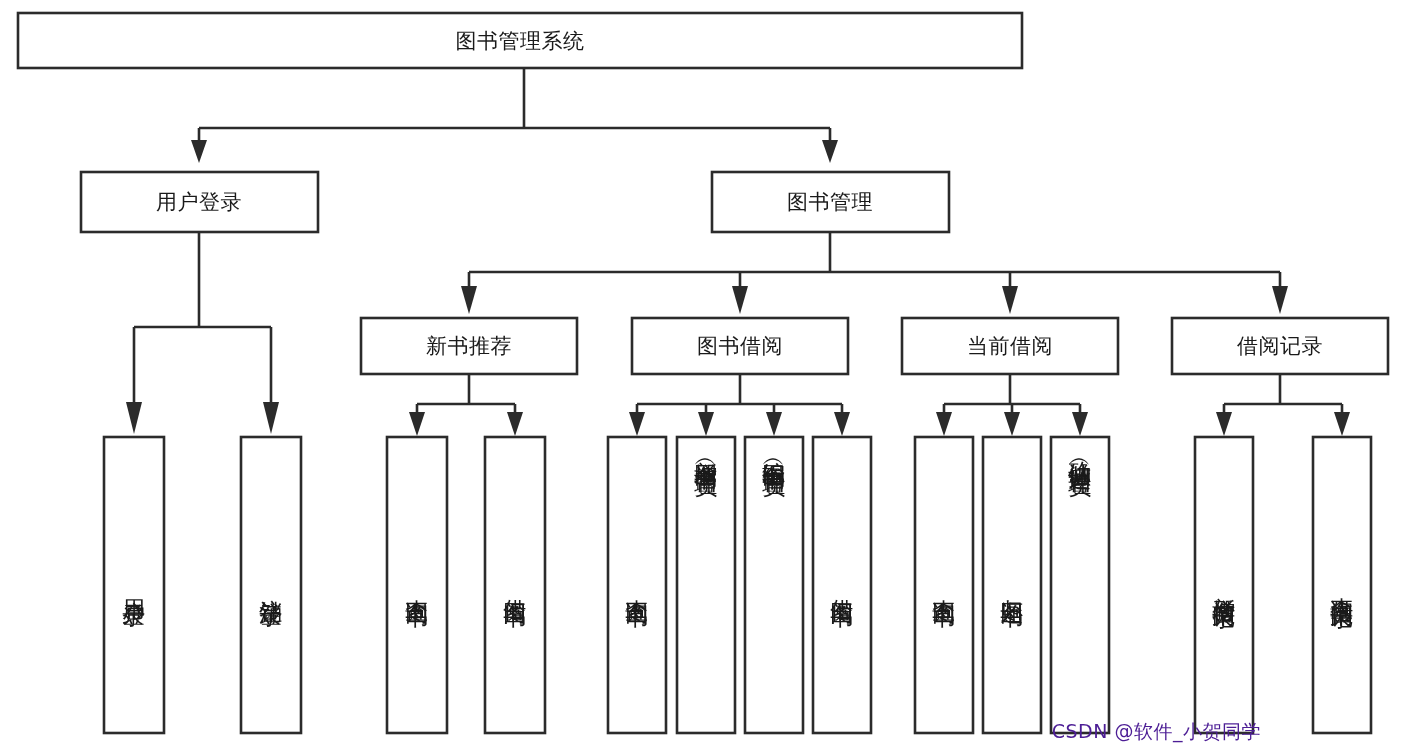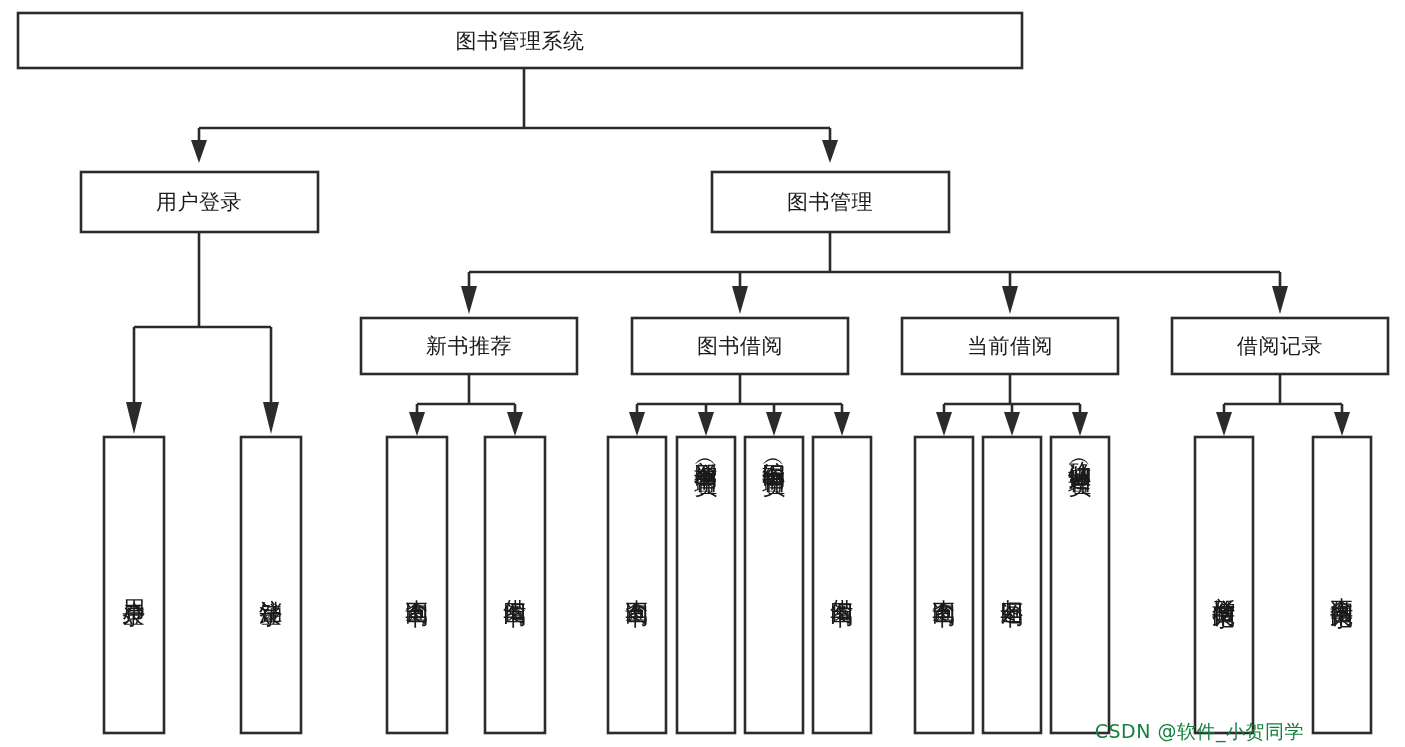--- a/index.html
+++ b/index.html
@@ -1,17 +1,17 @@
 <!DOCTYPE html>
 <html><head>
 <meta charset="utf-8">
 <style>
   html,body{margin:0;padding:0;background:#ffffff;}
   body{width:1405px;height:747px;font-family:"DejaVu Sans","Liberation Sans",sans-serif;overflow:hidden;}
-  #diagram-root{position:relative;width:1269px;height:747px;background:#fff;padding-left:43px;}
+  #diagram-root{position:relative;width:1269px;height:747px;background:#fff;}
   svg#tree{position:absolute;left:0;top:0;width:1405px;height:747px;}
   .node-box{fill:#ffffff;stroke:#2b2b2b;stroke-width:2.6;}
   .conn{stroke:#2b2b2b;stroke-width:2.6;fill:none;stroke-linecap:butt;}
   .arrow-head{fill:#2b2b2b;stroke:none;}
   .node-label-h{
     font-family:"DejaVu Sans","Liberation Sans",sans-serif;
     font-size:21px;fill:#1a1a1a;text-anchor:middle;dominant-baseline:middle;
     letter-spacing:0.5px;
   }
   .leaf-label{
@@ -29,21 +29,21 @@
     display:flex;
     align-items:center;
     justify-content:center;
   }
   .leaf-label.top-aligned{justify-content:flex-start;}
   .watermark{
     position:absolute;
     right:8px;bottom:2px;
     font-family:"DejaVu Sans","Liberation Sans",sans-serif;
     font-size:19px;
-    color:#15803d;
+    color:#4c1d95;
     white-space:nowrap;
     letter-spacing:0.5px;
   }
 </style>
 </head>
 <body>
 
 <div id="diagram-root">
 
   <svg id="tree" viewBox="0 0 1405 747">

